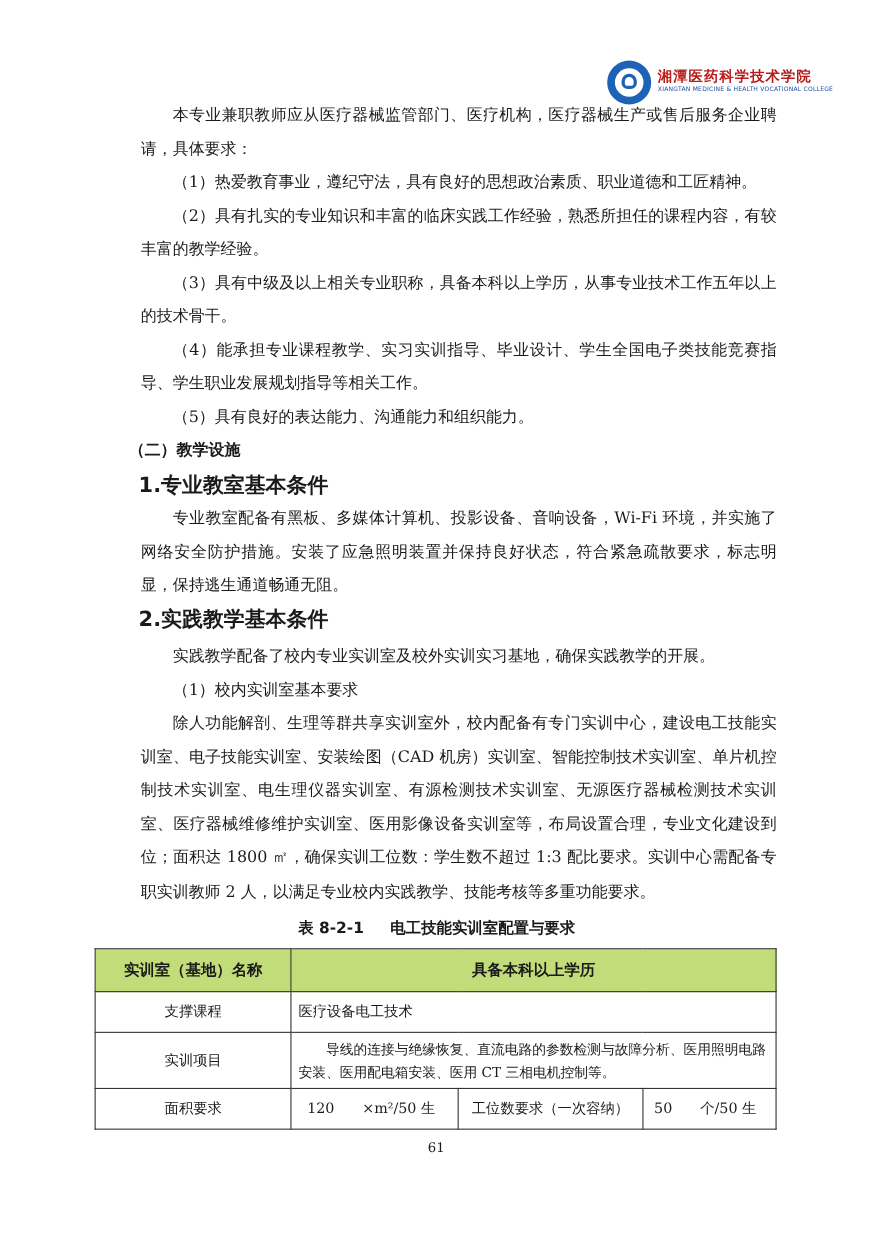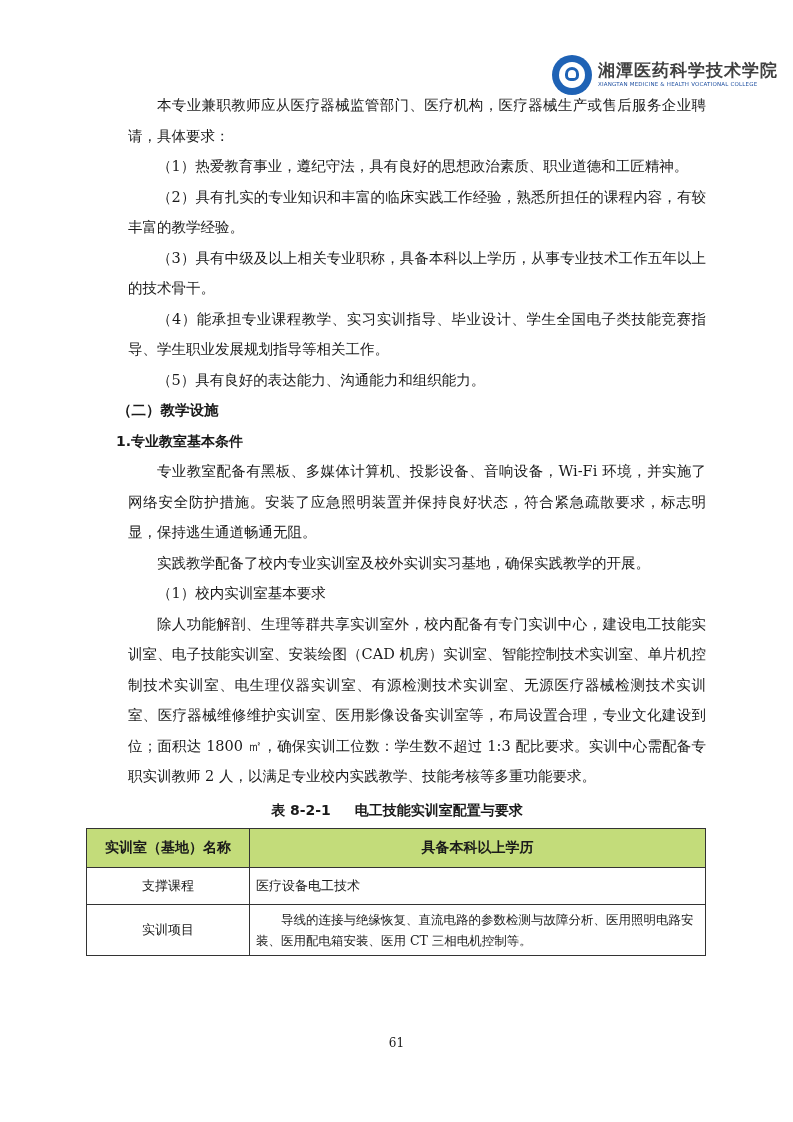--- a/index.html
+++ b/index.html
@@ -3,28 +3,28 @@
 <meta charset="utf-8">
 <style>
   html, body { margin:0; padding:0; background:#ffffff; }
   body { width:793px; height:1122px; position:relative; overflow:hidden;
          font-family:"DejaVu Serif","Liberation Serif",serif; color:#1a1a1a; }
   .logo { position:absolute; left:552px; top:55px; display:flex; align-items:center; }
   .logo-mark { width:40px; height:40px; border-radius:50%; background:#1e62b5; position:relative; }
   .logo-mark::before { content:""; position:absolute; left:7px; top:7px; width:26px; height:26px; border-radius:50%; background:#fff; }
   .logo-mark::after { content:""; position:absolute; left:13px; top:12px; width:14px; height:14px; border-radius:50% 50% 40% 40%; border:3px solid #1e62b5; box-sizing:border-box; }
   .logo-text { margin-left:6px; line-height:1; }
-  .logo-cn { font-size:17px; color:#404040; font-weight:bold; letter-spacing:1px; font-family:"DejaVu Serif",serif; }
+  .logo-cn { font-size:13px; color:#b91c1c; font-weight:bold; letter-spacing:1px; font-family:"DejaVu Serif",serif; }
   .logo-en { font-size:5.5px; color:#1e4fa0; margin-top:3px; font-family:"DejaVu Sans",sans-serif; letter-spacing:0.2px; }
 
   .content { position:absolute; left:88px; top:90px; width:618px; }
   p { margin:0; font-size:14.5px; line-height:30.5px; text-align:justify; }
   .indent { text-indent:2em;margin-left:40px; }
   .h2 { font-weight:bold; text-indent:2em; font-family:"DejaVu Sans",sans-serif; font-size:14.5px; line-height:30.5px; }
-  .h3 { font-weight:bold; text-indent:2em; font-family:"DejaVu Sans",sans-serif; font-size:14px; line-height:30.5px; }
+  .h3 { font-weight:bold; text-indent:2em; font-family:"DejaVu Sans",sans-serif; font-size:19px; line-height:30.5px; }
   .caption { text-align:center; font-weight:bold; font-family:"DejaVu Sans",sans-serif; font-size:14px; margin:6px 0 6px 0; line-height:24px; }
   .caption .num { margin-right:24px; }
 
   table { border-collapse:collapse; width:620px; margin-left:-2px; font-size:13px; }
   td { border:1px solid #333; padding:4px 6px; vertical-align:middle; }
   .th { background:#c3dc7a; font-weight:bold; font-family:"DejaVu Sans",sans-serif; font-size:14px; text-align:center; height:30px; }
   .lbl { text-align:center; width:150px; }
   .c { height:28px; }
   .proj { line-height:21px; font-size:12.5px; }
   .page-num { position:absolute; left:0; width:793px; top:1036px; text-align:center; font-size:12px; }
@@ -43,20 +43,21 @@
 <div class="content">
   <p class="indent">本专业兼职教师应从医疗器械监管部门、医疗机构，医疗器械生产或售后服务企业聘请，具体要求：</p>
   <p class="indent">（1）热爱教育事业，遵纪守法，具有良好的思想政治素质、职业道德和工匠精神。</p>
   <p class="indent">（2）具有扎实的专业知识和丰富的临床实践工作经验，熟悉所担任的课程内容，有较丰富的教学经验。</p>
   <p class="indent">（3）具有中级及以上相关专业职称，具备本科以上学历，从事专业技术工作五年以上的技术骨干。</p>
   <p class="indent">（4）能承担专业课程教学、实习实训指导、毕业设计、学生全国电子类技能竞赛指导、学生职业发展规划指导等相关工作。</p>
   <p class="indent">（5）具有良好的表达能力、沟通能力和组织能力。</p>
   <p class="h2">（二）教学设施</p>
   <p class="h3">1.专业教室基本条件</p>
   <p class="indent">专业教室配备有黑板、多媒体计算机、投影设备、音响设备，Wi-Fi 环境，并实施了网络安全防护措施。安装了应急照明装置并保持良好状态，符合紧急疏散要求，标志明显，保持逃生通道畅通无阻。</p>
+  <p class="h3" style="margin-bottom:4px">2.实践教学基本条件</p>
   <p class="indent">实践教学配备了校内专业实训室及校外实训实习基地，确保实践教学的开展。</p>
   <p class="indent">（1）校内实训室基本要求</p>
   <p class="indent">除人功能解剖、生理等群共享实训室外，校内配备有专门实训中心，建设电工技能实训室、电子技能实训室、安装绘图（CAD 机房）实训室、智能控制技术实训室、单片机控制技术实训室、电生理仪器实训室、有源检测技术实训室、无源医疗器械检测技术实训室、医疗器械维修维护实训室、医用影像设备实训室等，布局设置合理，专业文化建设到位；面积达 1800 ㎡，确保实训工位数：学生数不超过 1:3 配比要求。实训中心需配备专职实训教师 2 人，以满足专业校内实践教学、技能考核等多重功能要求。</p>
 
   <div class="caption">
     <span class="num">表 8-2-1</span><span>电工技能实训室配置与要求</span>
   </div>
 
   <table>
     <tbody>
@@ -65,17 +66,27 @@
       <td class="th" colspan="4">具备本科以上学历</td>
     </tr>
     <tr>
       <td class="lbl c">支撑课程</td>
       <td class="c" colspan="4">医疗设备电工技术</td>
     </tr>
     <tr>
       <td class="lbl">实训项目</td>
       <td class="proj" colspan="4" style="text-indent:2em">导线的连接与绝缘恢复、直流电路的参数检测与故障分析、医用照明电路安装、医用配电箱安装、医用 CT 三相电机控制等。</td>
     </tr>
+    <tr>
+      <td class="lbl c">面积要求</td>
+      <td class="c" style="width:126px;">
+        <span style="display:inline-block;width:50px;padding-left:8px">120</span><span>×m²/50 生</span>
+      </td>
+      <td class="c" style="text-align:center;width:140px;">工位数要求（一次容纳）</td>
+      <td class="c" style="width:98px; border-right:1px solid #333;">
+        <span style="display:inline-block;width:42px;padding-left:4px">50</span><span>个/50 生</span>
+      </td>
+    </tr>
   </tbody>
     </table>
 </div>
 
 <div class="page-num">61</div>
 
 </body></html>

